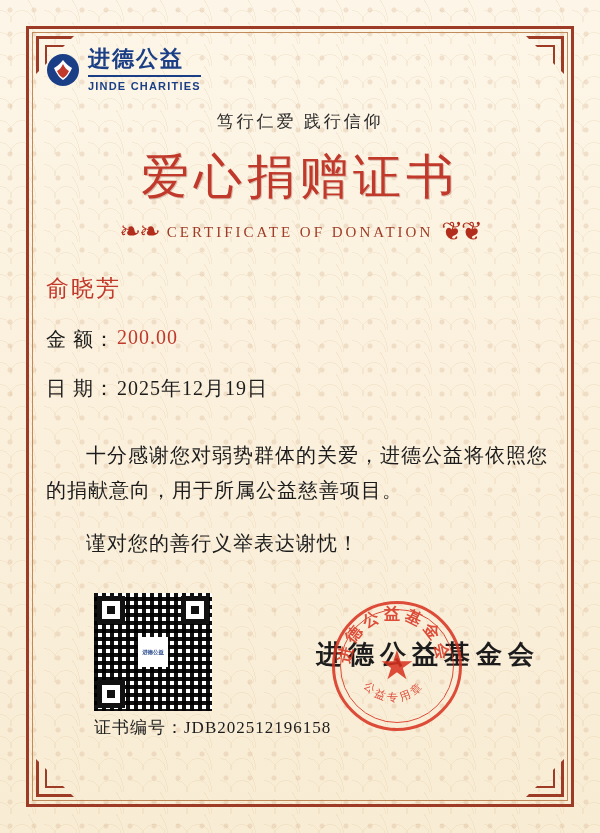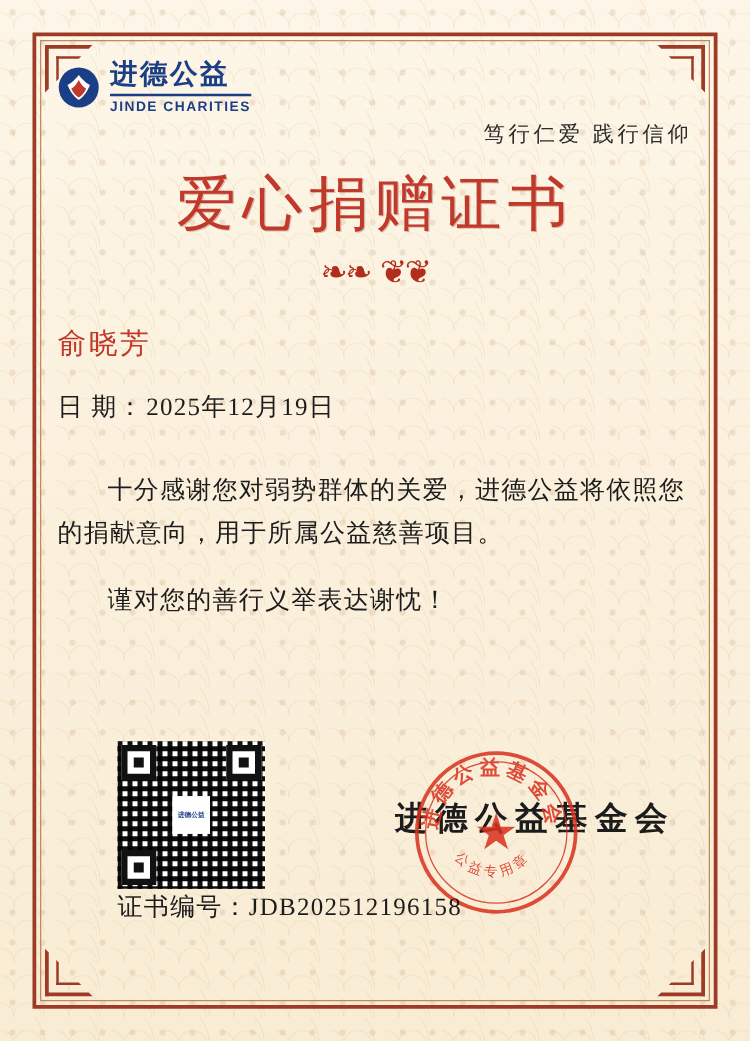--- a/index.html
+++ b/index.html
@@ -114,25 +114,25 @@
     font-weight: bold;
     color: #1b3f86;
     letter-spacing: 1.2px;
     margin-top: 5px;
     border-top: 2px solid #1b3f86;
     padding-top: 4px;
   }
 
   
   .subtitle {
-    text-align: right;
+    text-align: center;
     font-size: 17px;
     color: #2b2b2b;
     letter-spacing: 3px;
-    margin-top: 4px;
+    margin-top: 18px;
     font-family: "Liberation Serif", serif;
   }
   .main-title {
     text-align: center;
     font-size: 48px;
     font-weight: normal;
     color: #c1392b;
     letter-spacing: 5px;
     margin-top: 12px;
     text-shadow: 1px 1px 0 rgba(120,20,10,0.25);
@@ -298,21 +298,21 @@
   }
   .seal .arc-text {
     position: absolute;
     inset: 0;
   }
 
   .cert-no {
     position: absolute;
     left: 48px;
     bottom: 4px;
-    font-size: 20px;
+    font-size: 17px;
     color: #1c1c1c;
     letter-spacing: 1px;
   }
 </style>
 </head>
 <body>
 
 <div class="certificate">
   <div class="wave-pattern"></div>
   <div class="border-outer"></div>
@@ -336,25 +336,30 @@
         <span class="logo-cn">进德公益</span>
         <span class="logo-en">JINDE CHARITIES</span>
       </span>
     </div>
 
     <div class="subtitle">笃行仁爱  践行信仰</div>
     <div class="main-title">爱心捐赠证书</div>
 
     <div class="en-title-row">
       <span class="flourish">❧❧</span>
+      <span class="en-title">CERTIFICATE OF DONATION</span>
       <span class="flourish">❦❦</span>
     </div>
 
     <div class="recipient">俞晓芳</div>
 
+    <div class="field">
+      <span class="label">金 额：</span>
+      <span class="value amount">200.00</span>
+    </div>
 
     <div class="field">
       <span class="label">日 期：</span>
       <span class="value">2025年12月19日</span>
     </div>
 
 
     <div class="para">十分感谢您对弱势群体的关爱，进德公益将依照您的捐献意向，用于所属公益慈善项目。</div>
     <div class="para thanks">谨对您的善行义举表达谢忱！</div>
 

